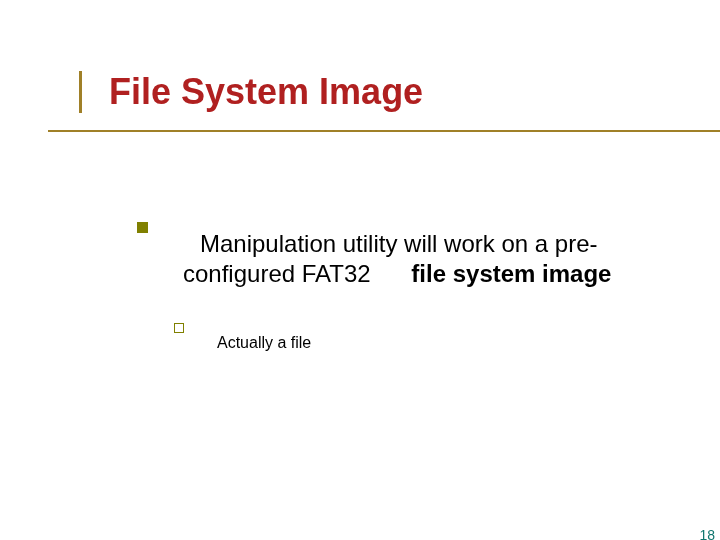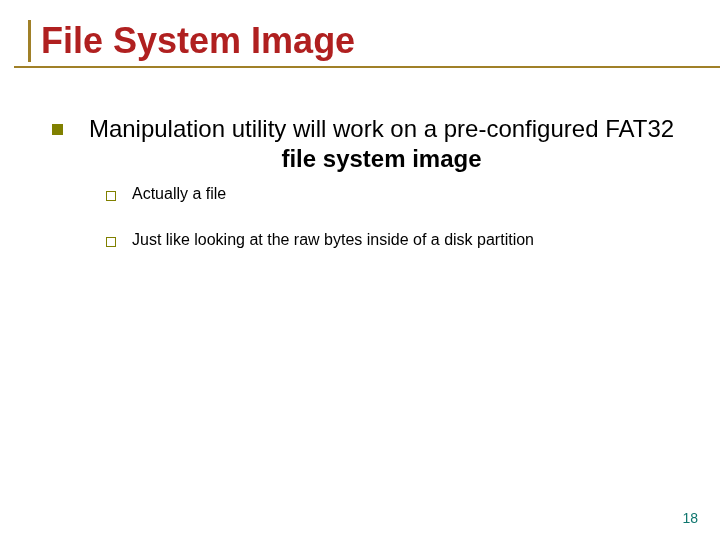--- a/index.html
+++ b/index.html
@@ -1,15 +1,15 @@
 <!DOCTYPE html>
 <html><head>
 <meta charset="utf-8">
 <style>
-  * { box-sizing: border-box; margin: 0; padding: 0; }
+  * { box-sizing: border-box; margin: 17px; padding: 0; }
   html, body { width: 720px; height: 540px; }
   body {
     font-family: Arial, Helvetica, sans-serif;
     background: #ffffff;
     position: relative;
     padding: 20px 28px 0 28px;
   }
   .title-wrap {
     border-left: 3px solid #a08028;
     padding-left: 10px;
@@ -39,21 +39,21 @@
     margin-bottom: 8px;
   }
   .lvl1 .bullet {
     flex: 0 0 auto;
     width: 11px;
     height: 11px;
     background: #808000;
     margin-top: 10px;
     margin-right: 18px;
   }
-  .lvl1 .txt { flex: 1; text-align: center; }
+  .lvl1 .txt { flex: 1; }
   .lvl2 {
     display: flex;
     margin: 10px 0 26px 54px;
     font-size: 16px;
   }
   .lvl2 .bullet {
     flex: 0 0 auto;
     width: 10px;
     height: 10px;
     border: 1.5px solid #808000;
@@ -84,20 +84,16 @@
     <div class="bullet"></div>
     <div class="txt">
       <span>Manipulation utility will work on a pre-configured FAT32 </span><span class="bold">file system image</span>
     </div>
   </div>
   <div class="lvl2">
     <div class="bullet"></div>
     <div class="txt">Actually a file</div>
   </div>
 
-  <div class="lvl2">
-    <div class="bullet"></div>
-    <div class="txt">Just like looking at the raw bytes inside of a disk partition</div>
-  </div>
 
 </div>
 
 <div class="pagenum">18</div>
 
 </body></html>

